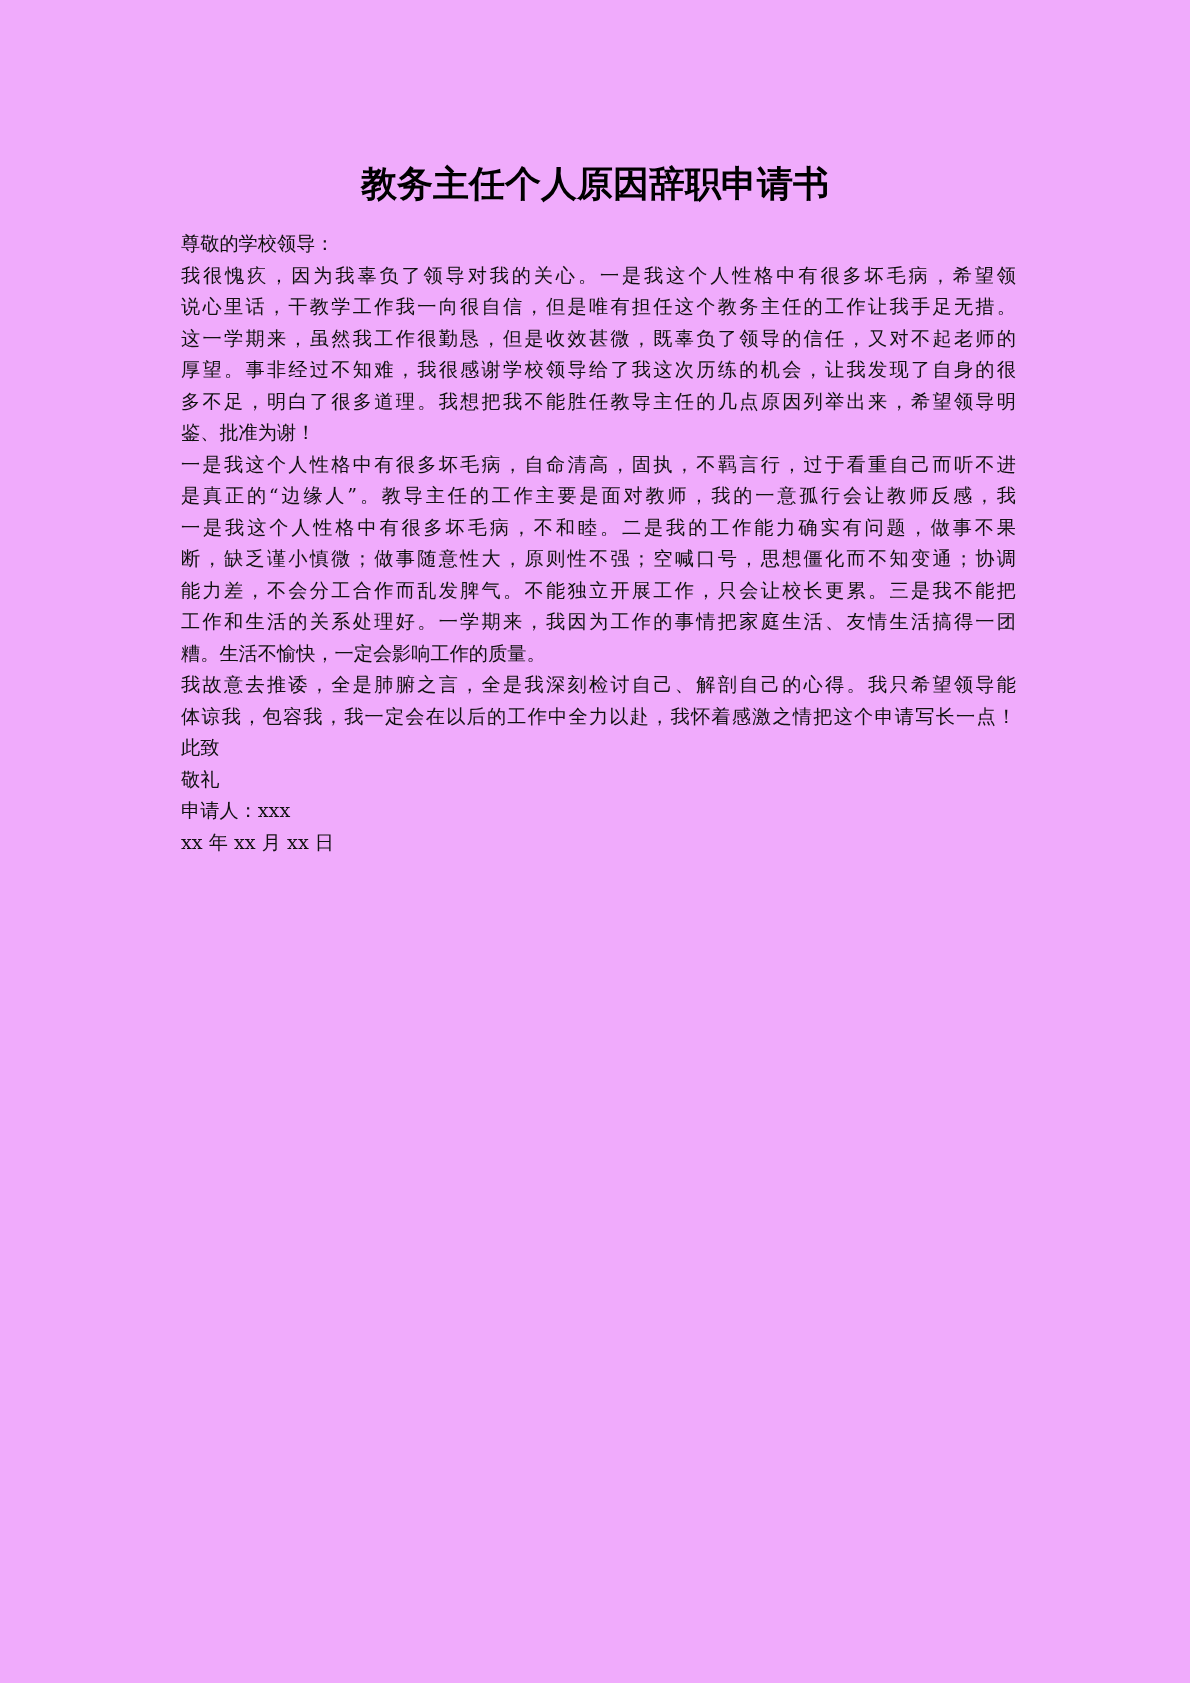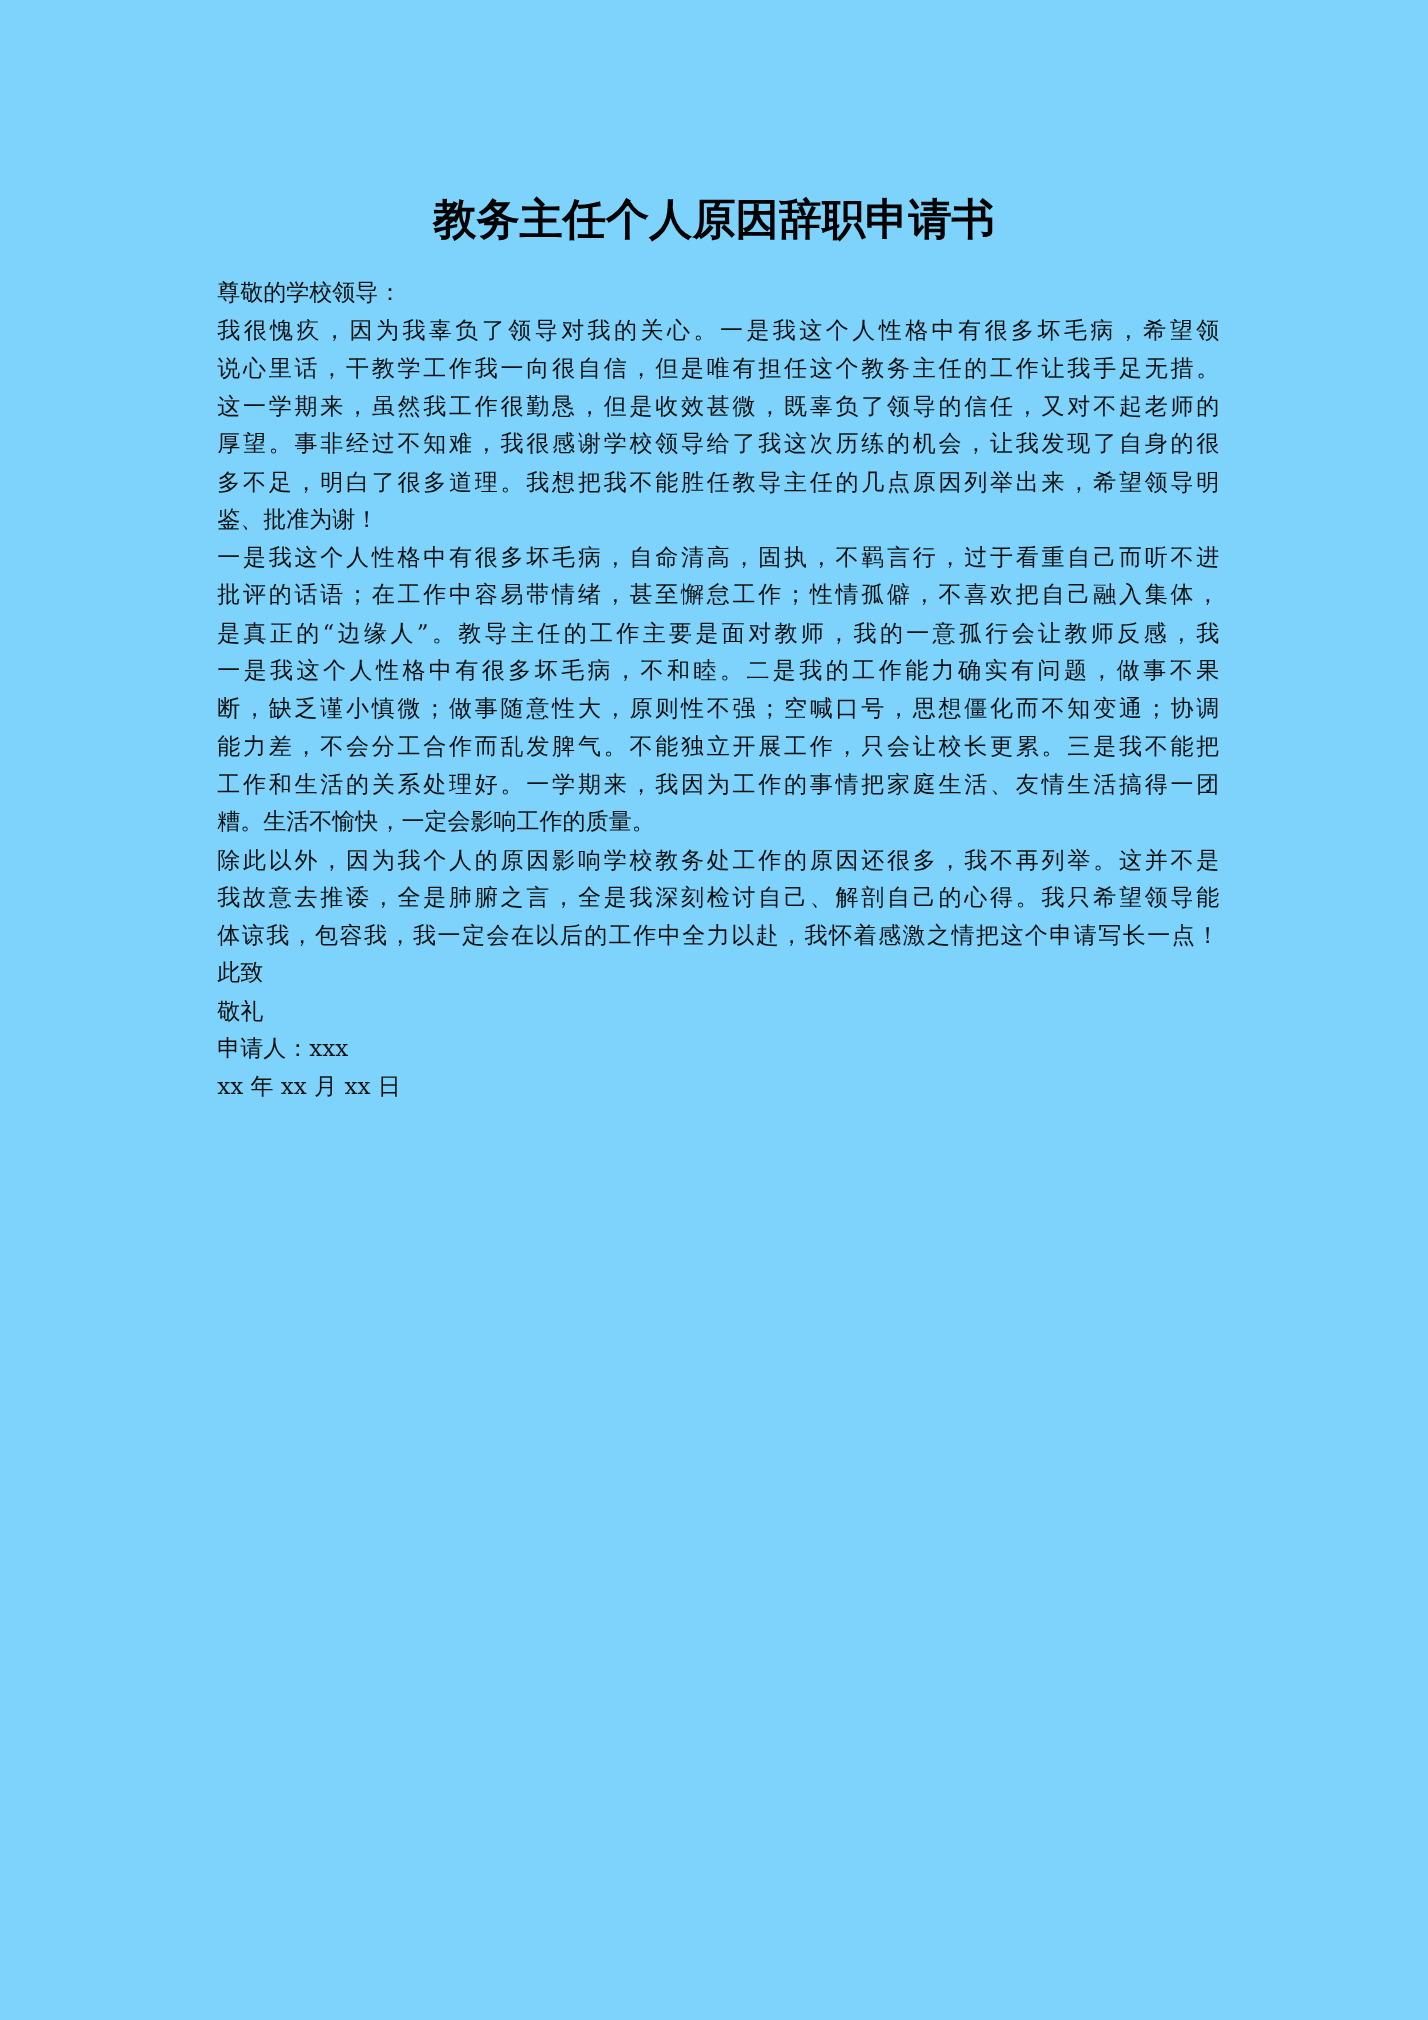--- a/index.html
+++ b/index.html
@@ -14,21 +14,21 @@
       overflow: hidden;
       font-family: "DejaVu Serif", "Liberation Serif", serif;
       color: #000000;
     }
     .page {
       position: absolute;
       left: 0;
       top: 0;
       width: 1190px;
       height: 1683px;
-      background: #7dd3fc;
+      background: #f0abfc;
     }
     .title {
       position: absolute;
       left: 0;
       top: 162px;
       width: 1190px;
       text-align: center;
       font-family: "DejaVu Sans", "Liberation Sans", sans-serif;
       font-weight: bold;
       font-size: 36px;
@@ -63,28 +63,26 @@
 
   <div class="body-text">
     <span class="line">尊敬的学校领导：</span>
     <span class="line justify">我很愧疚，因为我辜负了领导对我的关心。一是我这个人性格中有很多坏毛病，希望领</span>
     <span class="line justify">说心里话，干教学工作我一向很自信，但是唯有担任这个教务主任的工作让我手足无措。</span>
     <span class="line justify">这一学期来，虽然我工作很勤恳，但是收效甚微，既辜负了领导的信任，又对不起老师的</span>
     <span class="line justify">厚望。事非经过不知难，我很感谢学校领导给了我这次历练的机会，让我发现了自身的很</span>
     <span class="line justify">多不足，明白了很多道理。我想把我不能胜任教导主任的几点原因列举出来，希望领导明</span>
     <span class="line">鉴、批准为谢！</span>
     <span class="line justify">一是我这个人性格中有很多坏毛病，自命清高，固执，不羁言行，过于看重自己而听不进</span>
-    <span class="line justify">批评的话语；在工作中容易带情绪，甚至懈怠工作；性情孤僻，不喜欢把自己融入集体，</span>
     <span class="line justify">是真正的“边缘人”。教导主任的工作主要是面对教师，我的一意孤行会让教师反感，我</span>
     <span class="line justify">一是我这个人性格中有很多坏毛病，不和睦。二是我的工作能力确实有问题，做事不果</span>
     <span class="line justify">断，缺乏谨小慎微；做事随意性大，原则性不强；空喊口号，思想僵化而不知变通；协调</span>
     <span class="line justify">能力差，不会分工合作而乱发脾气。不能独立开展工作，只会让校长更累。三是我不能把</span>
     <span class="line justify">工作和生活的关系处理好。一学期来，我因为工作的事情把家庭生活、友情生活搞得一团</span>
     <span class="line">糟。生活不愉快，一定会影响工作的质量。</span>
-    <span class="line justify">除此以外，因为我个人的原因影响学校教务处工作的原因还很多，我不再列举。这并不是</span>
     <span class="line justify">我故意去推诿，全是肺腑之言，全是我深刻检讨自己、解剖自己的心得。我只希望领导能</span>
     <span class="line justify">体谅我，包容我，我一定会在以后的工作中全力以赴，我怀着感激之情把这个申请写长一点！</span>
     <span class="line">此致</span>
     <span class="line">敬礼</span>
     <span class="line">申请人：xxx</span>
     <span class="line">xx 年 xx 月 xx 日</span>
   </div>
 </div>
 
 </body></html>

